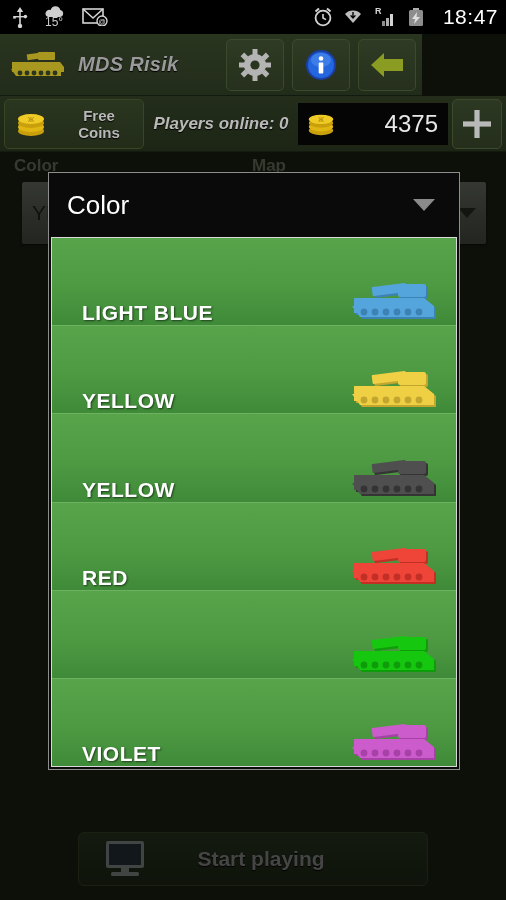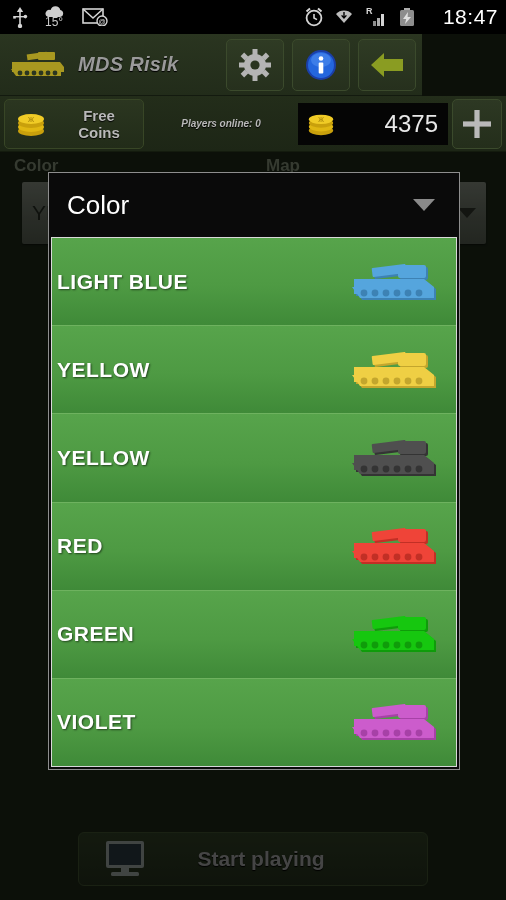--- a/index.html
+++ b/index.html
@@ -12,21 +12,21 @@
 
   
   .statusbar{
     position:absolute; left:0; top:0; width:506px; height:34px;
     background:#000; display:flex; align-items:center;
     padding:0 8px 0 10px;
   }
   .sb-left{display:flex;align-items:center;gap:12px;}
   .sb-right{margin-left:auto;display:flex;align-items:center;gap:8px;}
   .sb-ico{ width:22px;height:22px; position:relative; display:block; opacity:.92;}
-  .sb-clock{ color:#fff; font-size:21px; letter-spacing:.5px; margin-left:16px;}
+  .sb-clock{ color:#fff; font-size:21px; letter-spacing:.5px; margin-left:7px;}
   .sb-temp{ position:absolute; bottom:-1px; left:1px; font-size:12px; color:#ddd;}
 
   
   .appbar{
     position:absolute; left:0; top:34px; width:422px; height:62px;
     background:linear-gradient(180deg,#2a3520 0%,#222c1a 100%);
     display:flex; align-items:center; padding:0 6px 0 8px;
     border-bottom:1px solid #131a0f;
   }
   .logo-tank{ width:60px; height:34px; flex:none; }
@@ -52,21 +52,21 @@
   }
   .freecoins{
     width:140px;height:50px;border-radius:5px;
     background:linear-gradient(180deg,#2b3620 0%,#222c19 100%);
     border:1px solid #384626;
     display:flex;align-items:center;gap:6px; padding-left:8px;
   }
   .fc-label{ color:#b9b9b9; font-size:15px; font-weight:bold; line-height:17px; text-align:center; flex:1;
              text-shadow:0 1px 1px #000;}
   .players{
-    flex:1; text-align:center; color:#b9b9b9; font-size:10px;
+    flex:1; text-align:center; color:#b9b9b9; font-size:17px;
     font-style:italic; font-weight:bold; text-shadow:0 1px 1px #000;
   }
   .coincount{
     width:150px;height:42px;background:#050505;
     display:flex;align-items:center;gap:8px;padding:0 10px 0 6px;
   }
   .cc-val{ flex:1; text-align:right; color:#e8e8e8; font-size:24px; }
   .plusbtn{
     width:50px;height:50px;margin-left:4px;border-radius:5px;
     background:linear-gradient(180deg,#2d3823 0%,#242e1b 100%);
@@ -126,22 +126,22 @@
     border-left:11px solid transparent;border-right:11px solid transparent;
     border-top:12px solid #8a8a8a; margin-right:10px;
   }
   .dlg-list{
     flex:1; margin:0 2px 2px 2px;
     border:1px solid #d9d9d9;
     background:#4a9a41; overflow:hidden;
     display:flex; flex-direction:column;
   }
   .crow{
-    flex:1; position:relative; display:flex; align-items:center;
-    padding:0 14px 0 5px;
+    flex:1; position:relative; display:flex; align-items:flex-end;
+    padding:0 14px 0 30px;
     background:linear-gradient(180deg,#57a44b 0%,#4e9a43 55%,#3f8a38 100%);
     border-bottom:1px solid #6eb25f;
   }
   .crow:last-child{ border-bottom:none; }
   .crow .cname{
     color:#fff; font-size:21px; font-weight:bold; letter-spacing:.5px;
     text-shadow:1px 1px 2px rgba(0,0,0,.55);
   }
   .crow .ctank{ margin-left:auto; width:92px; height:48px; flex:none; }
 
@@ -151,21 +151,21 @@
 </head>
 <body>
 
 <div class="bg-content">
   <div class="field-label" style="left:14px;top:4px;">Color</div>
   <div class="spinner" style="left:22px;top:30px;width:218px;">
     <span>YELLOW</span>
     <span class="sp-caret"></span>
   </div>
 
-  <div class="field-label" style="left:266px;top:4px;">Map</div>
+  <div class="field-label" style="left:252px;top:4px;">Map</div>
   <div class="spinner" style="left:266px;top:30px;width:220px;">
     <span>ITALY</span>
     <span class="sp-caret"></span>
   </div>
 </div>
 
 <div class="startbtn">
   <span>
     <svg width="46" height="40" viewBox="0 0 46 40">
       <rect x="3" y="2" width="38" height="27" rx="2" fill="#8f9792"></rect>
@@ -287,21 +287,20 @@
               <circle cx="25" cy="35" r="3.4"></circle>
               <circle cx="36" cy="35" r="3.4"></circle>
               <circle cx="47" cy="35" r="3.4"></circle>
               <circle cx="58" cy="35" r="3.4"></circle>
               <circle cx="69" cy="35" r="3.4"></circle>
             </g>
           </svg>
         </span>
       </div>
       <div class="crow">
-        <span class="cname">GREEN</span>
         <span class="ctank">
           <svg width="92" height="48" viewBox="0 0 92 48">
             <g fill="#0f9c0a">
               <rect x="24" y="10" width="34" height="9" rx="1" transform="rotate(-7 41 14)"></rect>
               <rect x="50" y="9" width="28" height="13" rx="2"></rect>
               <path d="M6 23 h70 l10 8 v7 H6 z"></path>
               <path d="M4 31 h82 v11 H12 z"></path>
             </g>
             <g fill="#16c70f">
               <rect x="22" y="8" width="34" height="9" rx="1" transform="rotate(-7 39 12)"></rect>

